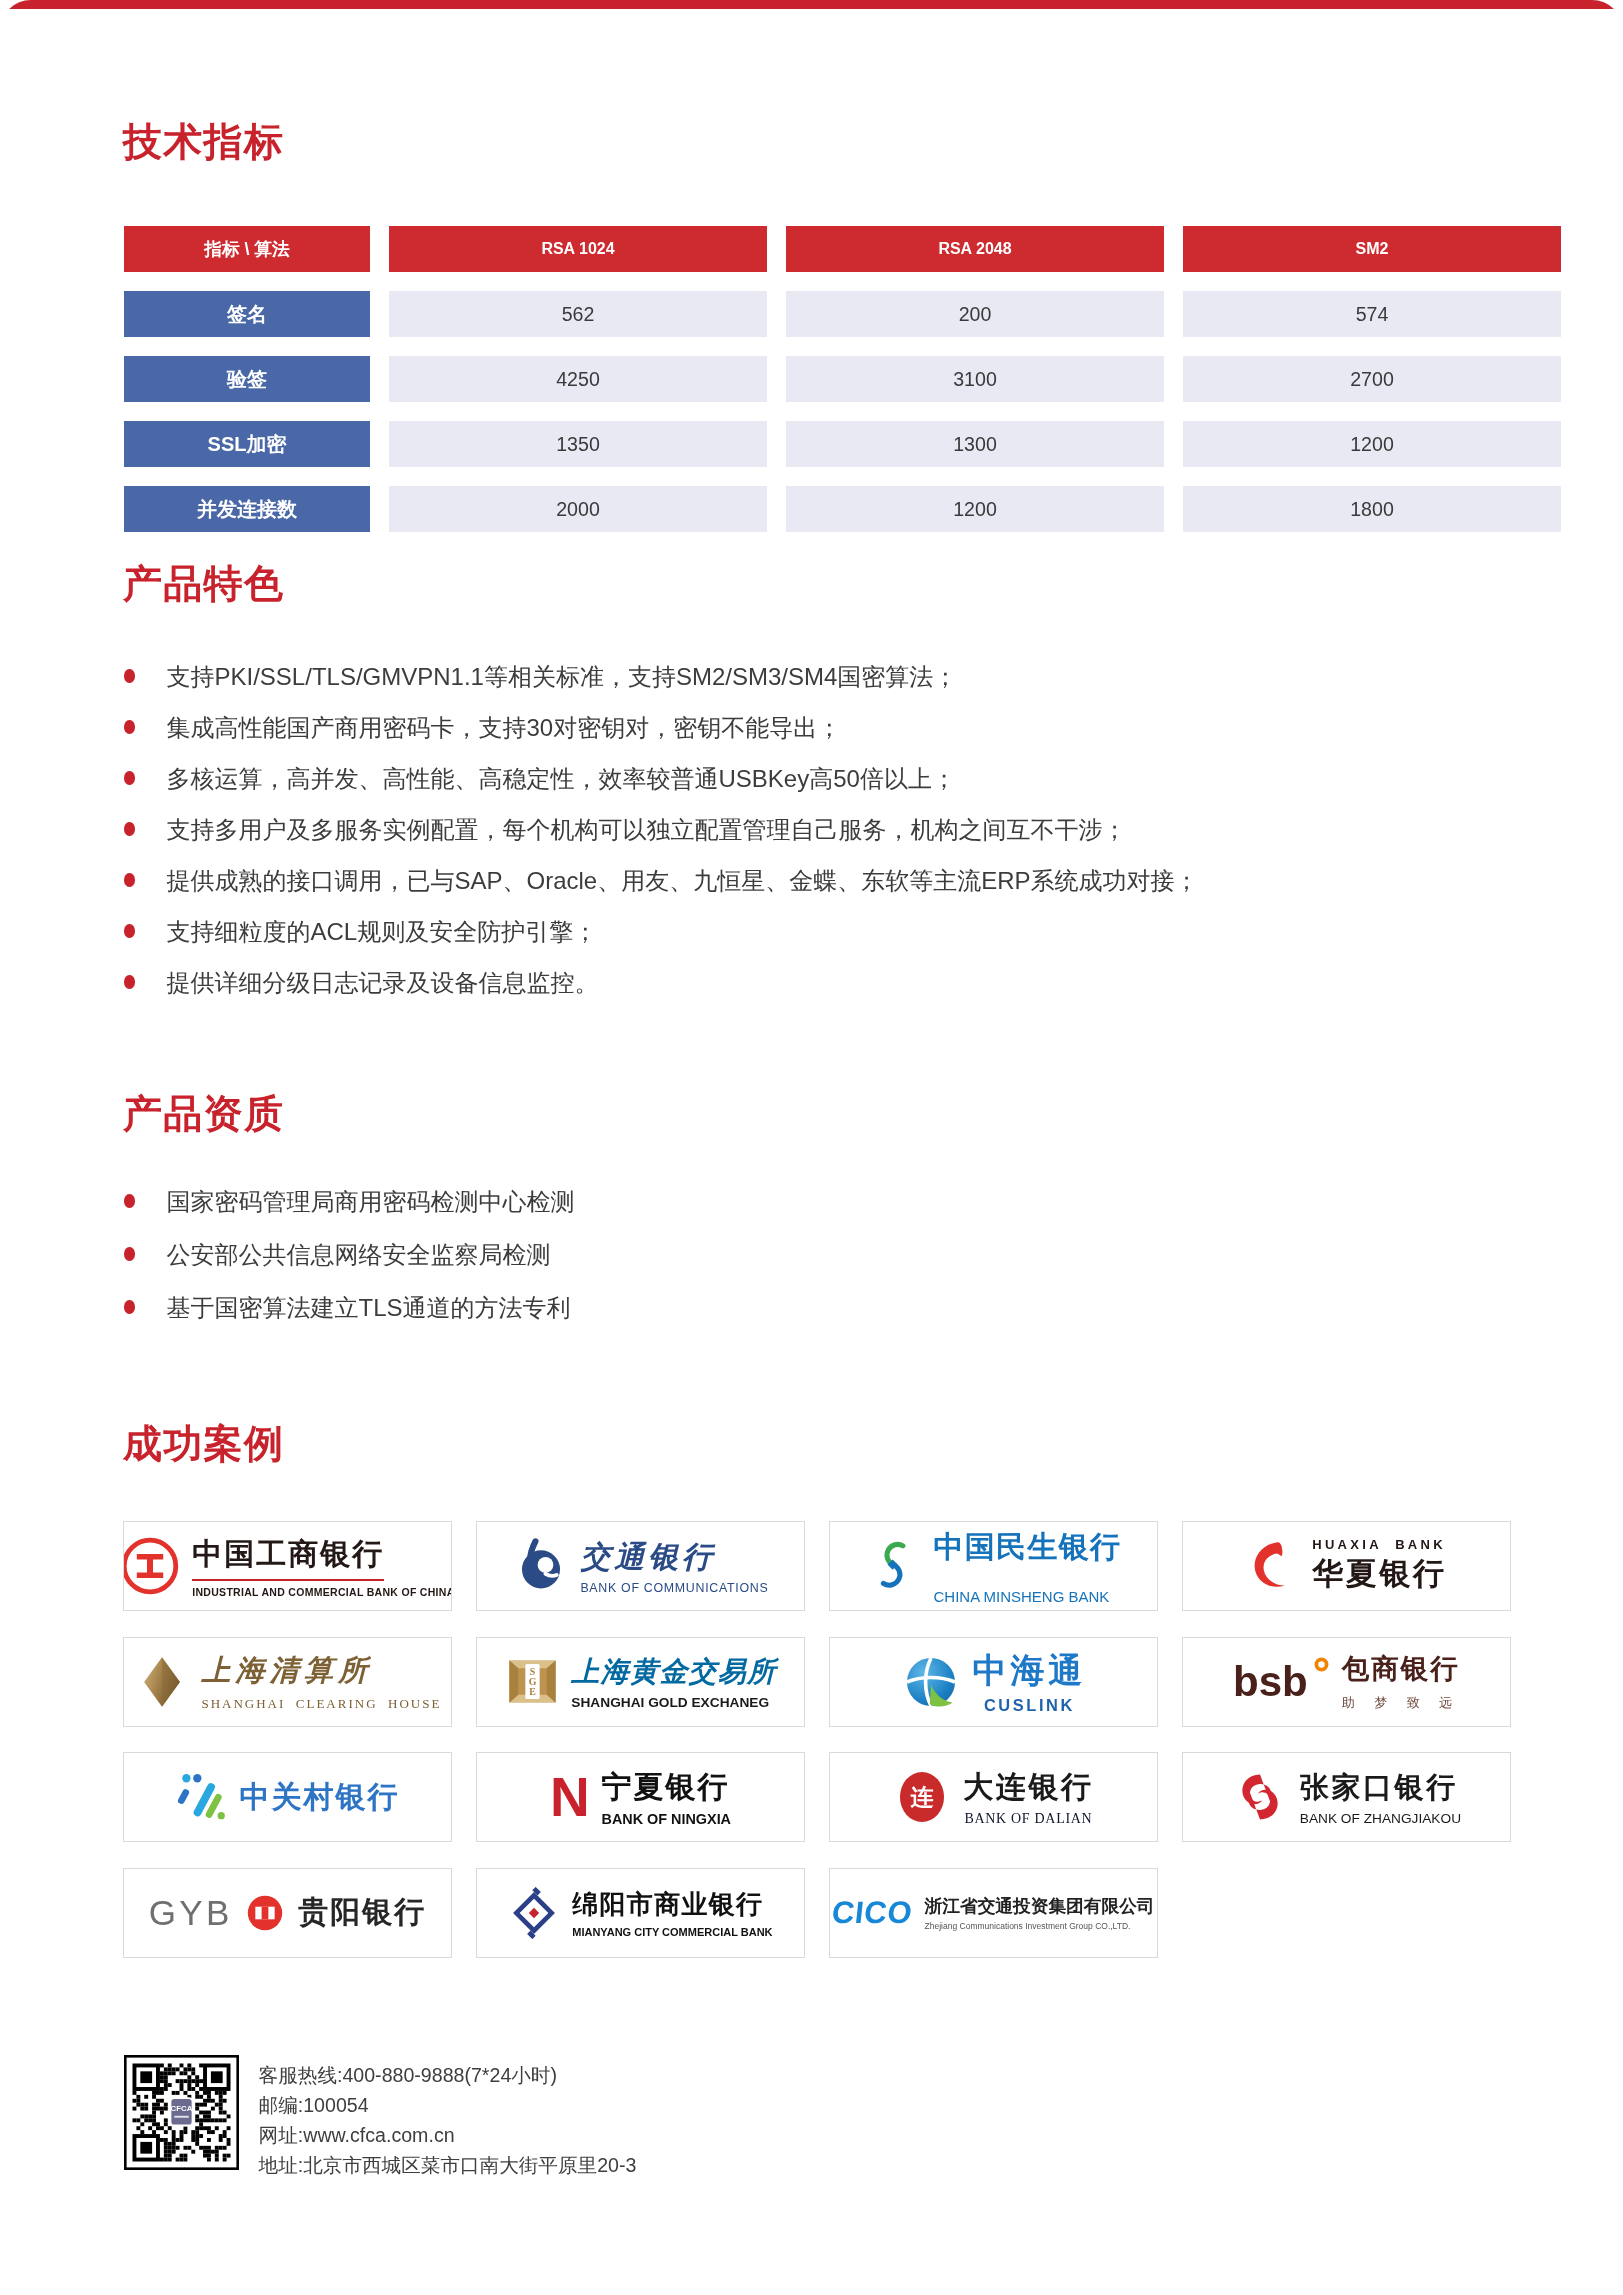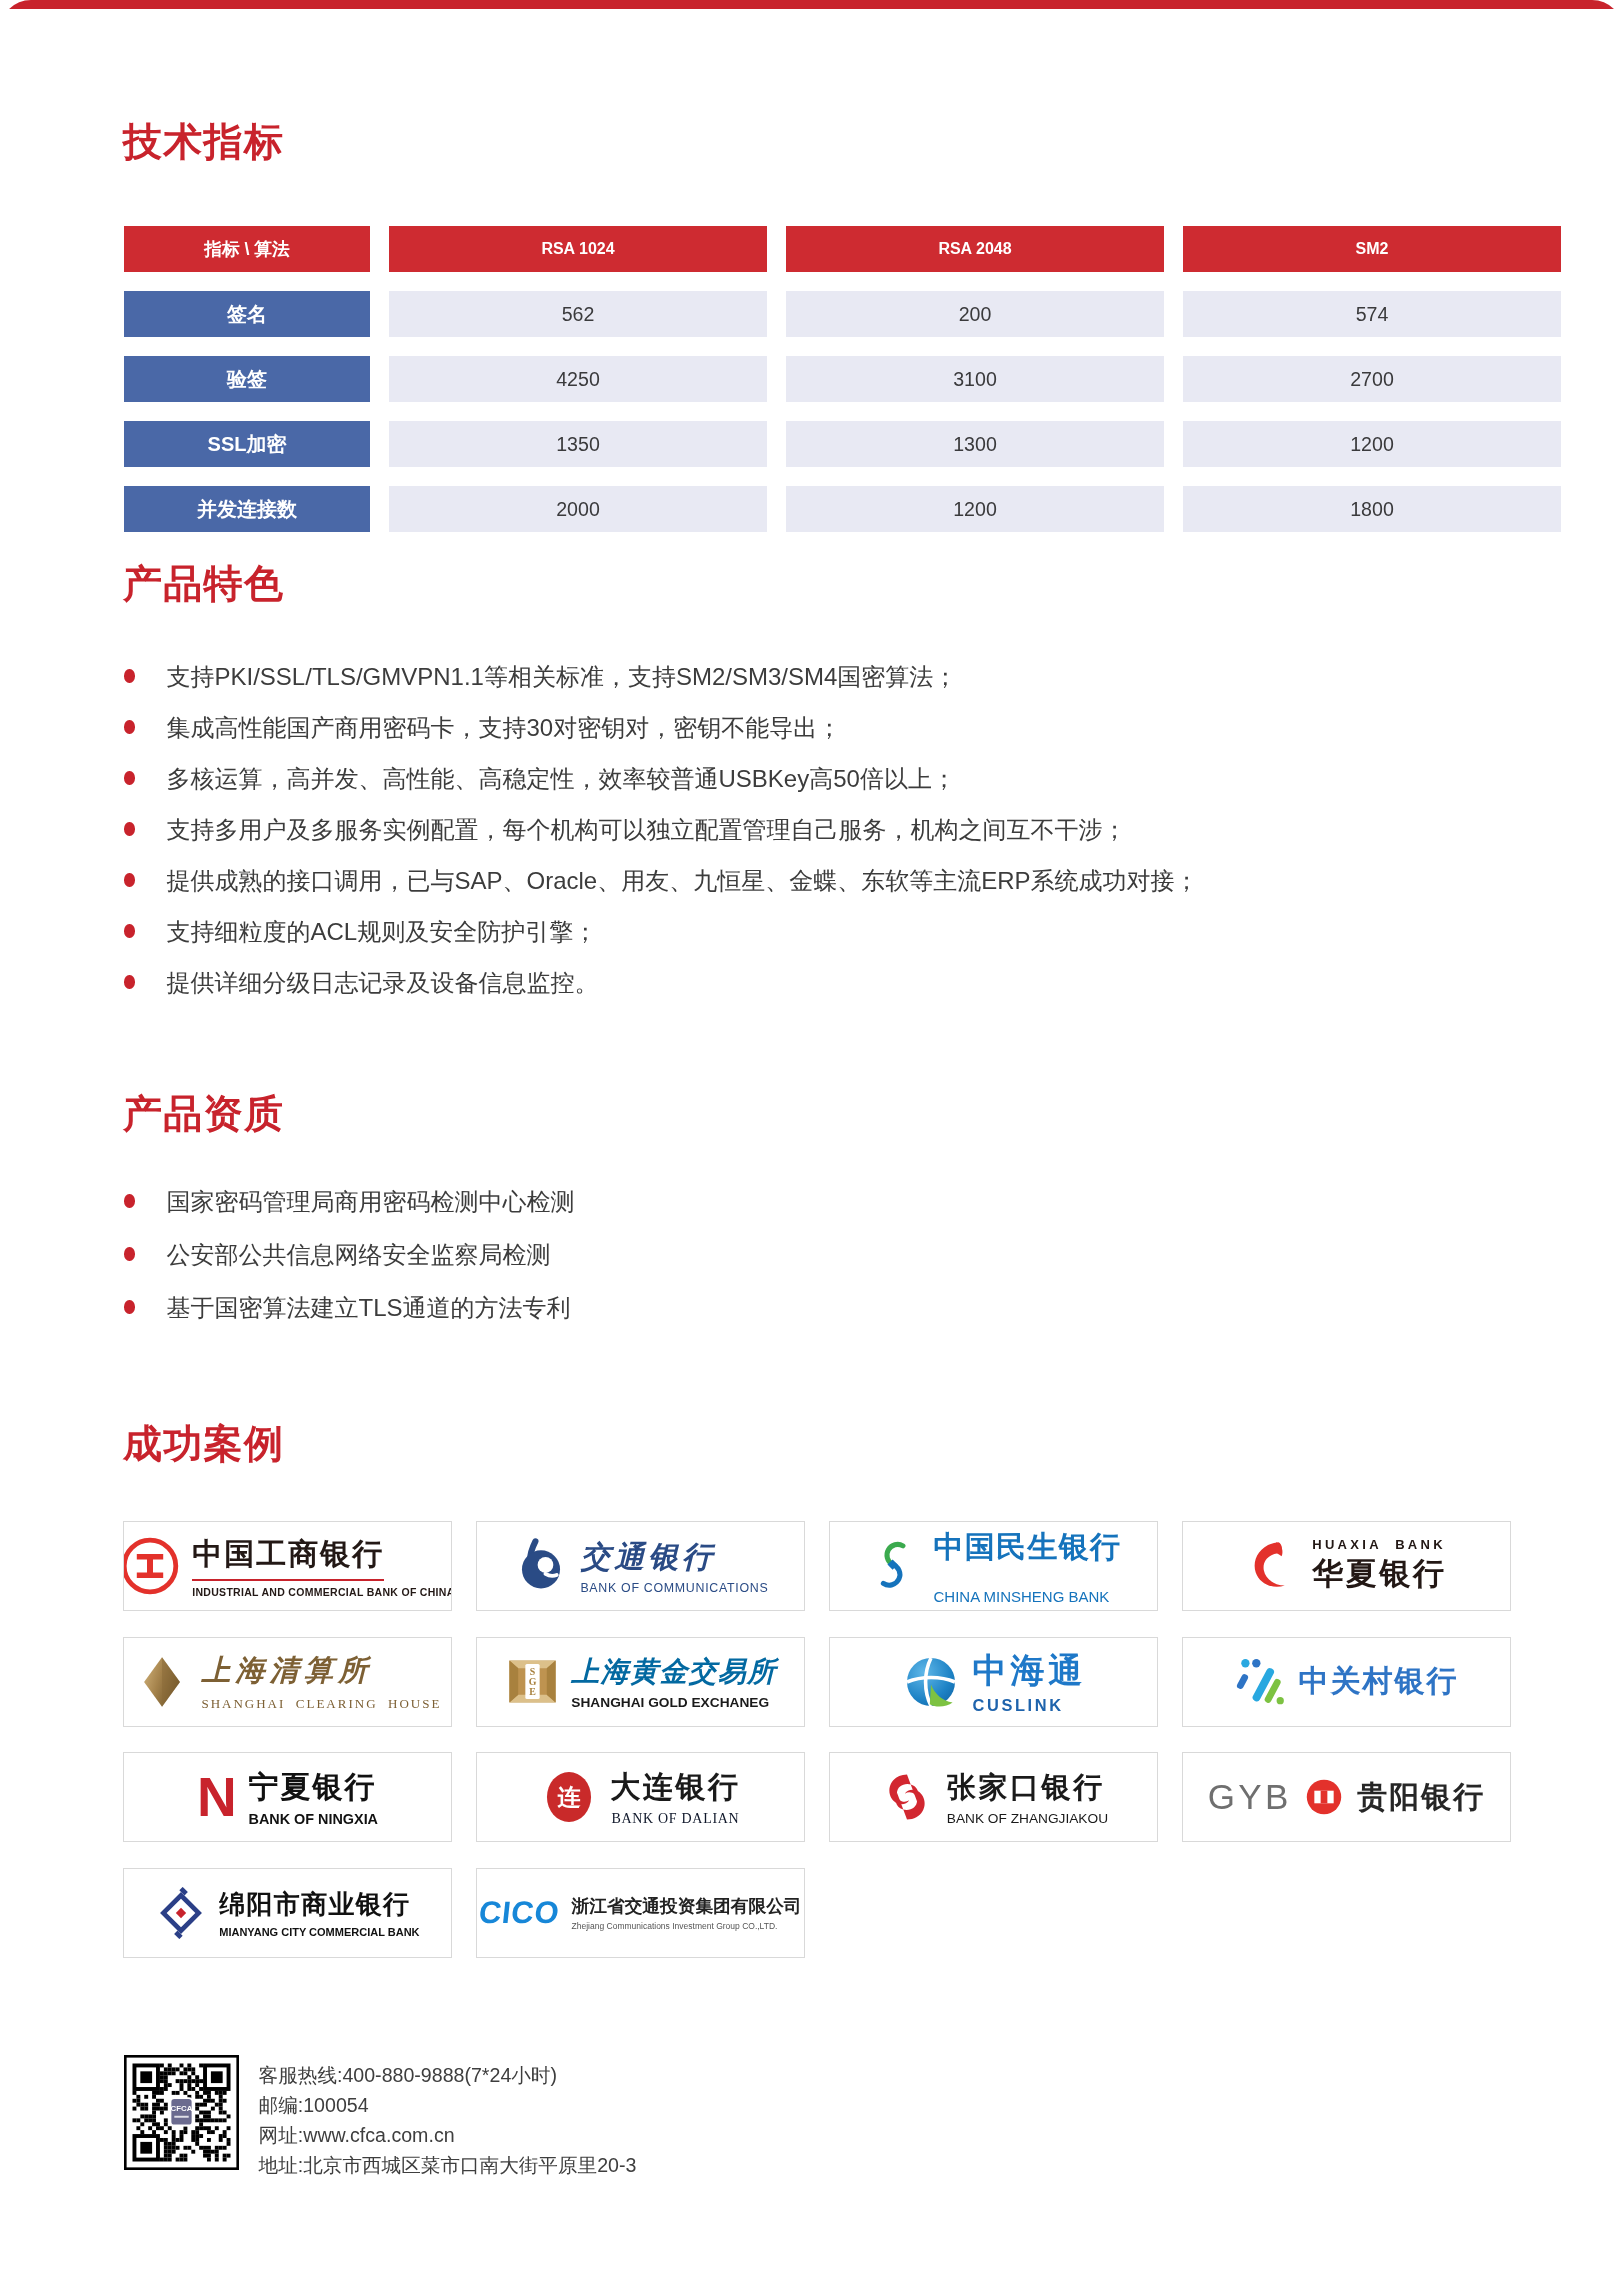--- a/index.html
+++ b/index.html
@@ -51,21 +51,21 @@
   .logo-shch .icon svg{width:56px;height:56px;}
   .logo-shch .main{font-size:29px;font-weight:700;color:#7D6034;letter-spacing:5.2px;
                    font-family:"Liberation Serif","DejaVu Serif",serif;font-style:italic;}
   .logo-shch .sub{font-size:13px;color:#7D6034;letter-spacing:2px;margin-top:5.2px;
                   font-family:"Liberation Serif","DejaVu Serif",serif;}
   .logo-sge .icon svg{width:55px;height:55px;}
   .logo-sge .main{font-size:28px;font-weight:700;color:#0369a1;letter-spacing:1.3px;
                   font-family:"Liberation Serif","DejaVu Serif",serif;font-style:italic;}
   .logo-sge .sub{font-size:13.7px;font-weight:800;color:#1a1a1a;margin-top:3.3px;}
   .logo-cuslink .icon svg{width:60px;height:60px;}
-  .logo-cuslink .tcol{align-items:flex-start;}
+  .logo-cuslink .tcol{align-items:center;}
   .logo-cuslink .main{font-size:34px;font-weight:700;color:#1E78C8;letter-spacing:3.9px;}
   .logo-cuslink .sub{font-size:16.4px;font-weight:700;color:#1E63AC;letter-spacing:2.6px;margin-top:1.3px;}
   .logo-bsb .pre{font-size:42px;font-weight:700;color:#49211A;line-height:1;}
   .logo-bsb .icon{align-self:flex-start;margin:18.3px 0 0 -6.5px;}
   .logo-bsb .icon svg{width:17px;height:17px;}
   .logo-bsb .main{font-size:27.5px;font-weight:700;color:#49211A;letter-spacing:2px;}
   .logo-bsb .sub{font-size:13px;color:#6E4A3E;letter-spacing:7.9px;margin-top:7.9px;}
   .logo-zgc .icon svg{width:52px;height:52px;}
   .logo-zgc .main{font-size:30px;font-weight:700;color:#2E74C5;letter-spacing:2px;}
   .logo-ningxia .pre{font-size:55px;font-weight:900;color:#C8232C;line-height:1;}
@@ -278,20 +278,32 @@
             </defs>
             <circle cx="50" cy="50" r="40" fill="url(#gcus)"></circle>
             <path d="M50 10 C38 34 38 66 50 90" stroke="#fff" stroke-width="6" fill="none"></path>
             <path d="M10 50 C34 40 66 40 90 50" stroke="#fff" stroke-width="6" fill="none"></path>
             <path d="M50 54 C56 70 70 82 86 84 C76 92 58 93 48 87 Z" fill="#7DC242"></path>
           </svg>
         </span>
         <div class="tcol">
           <span class="main">中海通</span>
           <span class="sub">CUSLINK</span>
+        </div>
+      </div>
+      <div class="logo-card logo-bsb">
+        <span class="pre">bsb</span>
+        <span class="icon">
+          <svg viewBox="0 0 30 30">
+            <circle cx="15" cy="15" r="9" fill="none" stroke="#F08300" stroke-width="6.5"></circle>
+          </svg>
+        </span>
+        <div class="tcol">
+          <span class="main">包商银行</span>
+          <span class="sub">助 梦 致 远</span>
         </div>
       </div>
       <div class="logo-card logo-zgc">
         <span class="icon">
           <svg viewBox="0 0 100 100">
             <circle cx="20" cy="14" r="8" fill="#29A8E0"></circle>
             <circle cx="41" cy="14" r="8" fill="#2E74C5"></circle>
             <rect x="8" y="34" width="13" height="30" rx="6" transform="rotate(28 14 49)" fill="#2E74C5"></rect>
             <rect x="47" y="20" width="15" height="70" rx="7" transform="rotate(28 54 55)" fill="#29A8E0"></rect>
             <rect x="66" y="42" width="13" height="50" rx="6" transform="rotate(28 72 67)" fill="#7DC242"></rect>

